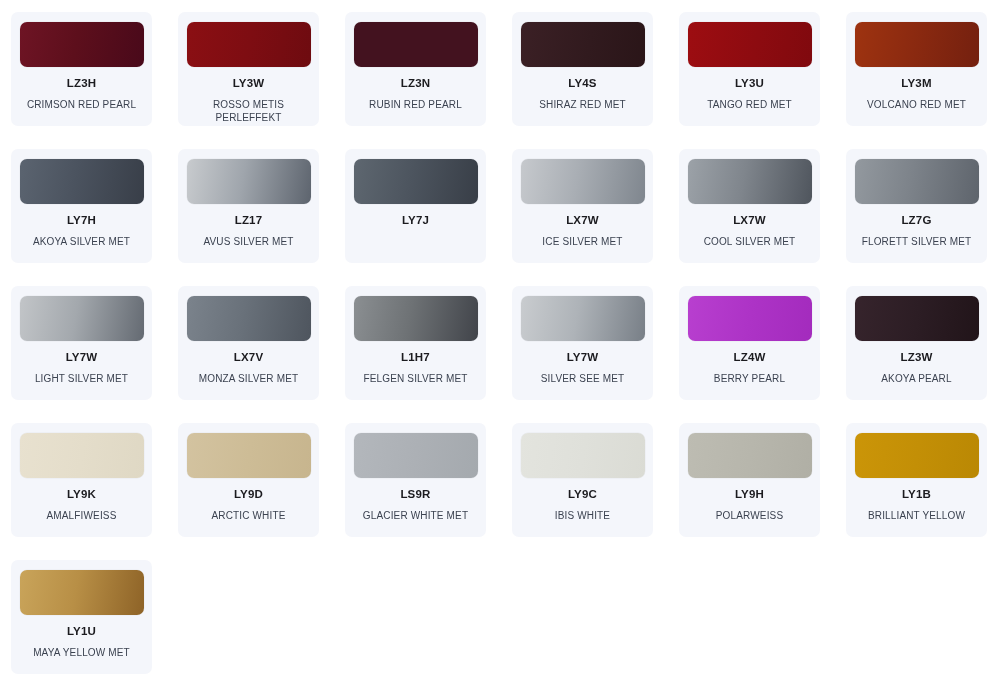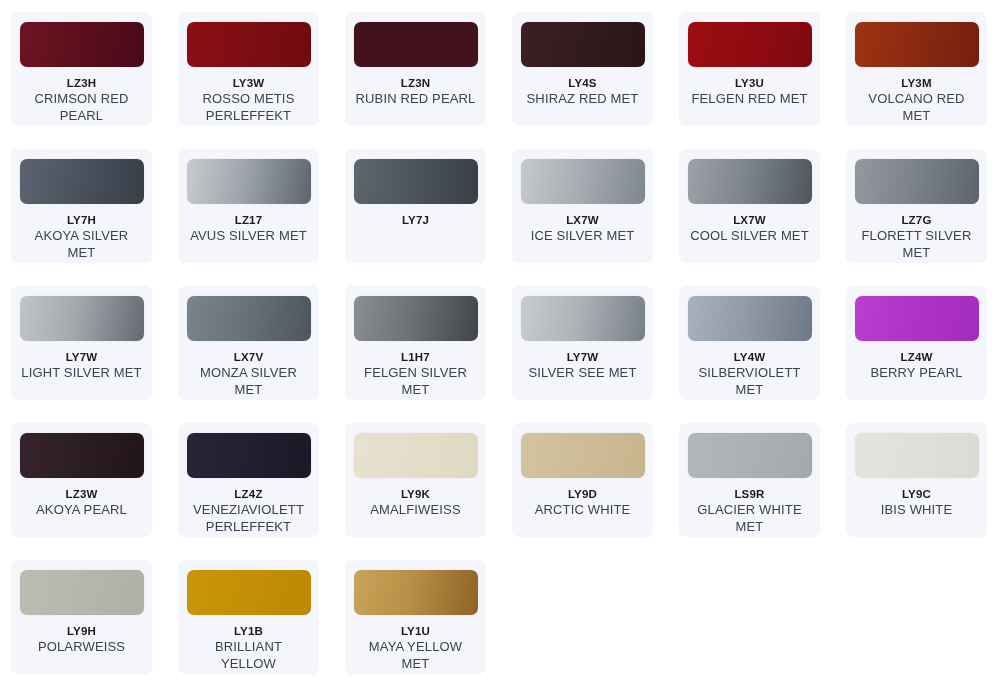--- a/index.html
+++ b/index.html
@@ -47,21 +47,22 @@
     margin-top: 11px;
     font-size: 11.5px;
     font-weight: bold;
     color: #1b1b1f;
     letter-spacing: 0.2px;
     line-height: 1;
     text-align: center;
   }
 
   .swatch-name {
-    font-size: 13px;
+    margin-top: 8px;
+    font-size: 10px;
     font-weight: normal;
     color: #3b4250;
     letter-spacing: 0.15px;
     line-height: 1.35;
     text-align: center;
     max-width: 126px;
   }
 </style>
 </head>
 <body style="background: rgb(255, 255, 255);">
@@ -83,21 +84,21 @@
       <div class="swatch-name">RUBIN RED PEARL</div>
     </div>
     <div class="swatch-card">
       <div class="swatch-chip" style="background: linear-gradient(100deg, rgb(59, 32, 37) 0%, rgb(49, 26, 30) 55%, rgb(42, 21, 24) 100%);"></div>
       <div class="swatch-code">LY4S</div>
       <div class="swatch-name">SHIRAZ RED MET</div>
     </div>
     <div class="swatch-card">
       <div class="swatch-chip" style="background: linear-gradient(100deg, rgb(157, 13, 17) 0%, rgb(141, 11, 16) 55%, rgb(128, 9, 14) 100%);"></div>
       <div class="swatch-code">LY3U</div>
-      <div class="swatch-name">FELGEN RED MET</div>
+      <div class="swatch-name">TANGO RED MET</div>
     </div>
     <div class="swatch-card">
       <div class="swatch-chip" style="background: linear-gradient(100deg, rgb(158, 51, 16) 0%, rgb(140, 42, 16) 45%, rgb(116, 32, 15) 100%);"></div>
       <div class="swatch-code">LY3M</div>
       <div class="swatch-name">VOLCANO RED MET</div>
     </div>
     <div class="swatch-card">
       <div class="swatch-chip" style="background: linear-gradient(100deg, rgb(91, 100, 112) 0%, rgb(75, 83, 95) 45%, rgb(56, 62, 72) 100%);"></div>
       <div class="swatch-code">LY7H</div>
       <div class="swatch-name">AKOYA SILVER MET</div>
@@ -140,38 +141,28 @@
       <div class="swatch-chip" style="background: linear-gradient(100deg, rgb(139, 143, 146) 0%, rgb(110, 114, 117) 45%, rgb(65, 68, 74) 100%);"></div>
       <div class="swatch-code">L1H7</div>
       <div class="swatch-name">FELGEN SILVER MET</div>
     </div>
     <div class="swatch-card">
       <div class="swatch-chip" style="background: linear-gradient(100deg, rgb(201, 204, 207) 0%, rgb(174, 179, 184) 45%, rgb(120, 127, 135) 100%);"></div>
       <div class="swatch-code">LY7W</div>
       <div class="swatch-name">SILVER SEE MET</div>
     </div>
     <div class="swatch-card">
-      <div class="swatch-chip" style="background: linear-gradient(100deg, rgb(168, 178, 189) 0%, rgb(145, 155, 167) 45%, rgb(110, 120, 134) 100%);"></div>
-      <div class="swatch-code">LY4W</div>
-      <div class="swatch-name">SILBERVIOLETT MET</div>
-    </div>
-    <div class="swatch-card">
       <div class="swatch-chip" style="background: linear-gradient(100deg, rgb(184, 63, 207) 0%, rgb(173, 51, 198) 50%, rgb(163, 43, 189) 100%);"></div>
       <div class="swatch-code">LZ4W</div>
       <div class="swatch-name">BERRY PEARL</div>
     </div>
     <div class="swatch-card">
       <div class="swatch-chip" style="background: linear-gradient(100deg, rgb(54, 36, 44) 0%, rgb(44, 29, 36) 50%, rgb(33, 20, 25) 100%);"></div>
       <div class="swatch-code">LZ3W</div>
       <div class="swatch-name">AKOYA PEARL</div>
-    </div>
-    <div class="swatch-card">
-      <div class="swatch-chip" style="background: linear-gradient(100deg, rgb(42, 36, 55) 0%, rgb(35, 30, 48) 50%, rgb(28, 24, 38) 100%);"></div>
-      <div class="swatch-code">LZ4Z</div>
-      <div class="swatch-name">VENEZIAVIOLETT PERLEFFEKT</div>
     </div>
     <div class="swatch-card">
       <div class="swatch-chip" style="background: linear-gradient(100deg, rgb(232, 225, 207) 0%, rgb(228, 221, 202) 50%, rgb(223, 216, 196) 100%);"></div>
       <div class="swatch-code">LY9K</div>
       <div class="swatch-name">AMALFIWEISS</div>
     </div>
     <div class="swatch-card">
       <div class="swatch-chip" style="background: linear-gradient(100deg, rgb(211, 195, 160) 0%, rgb(205, 188, 150) 50%, rgb(199, 181, 142) 100%);"></div>
       <div class="swatch-code">LY9D</div>
       <div class="swatch-name">ARCTIC WHITE</div>

